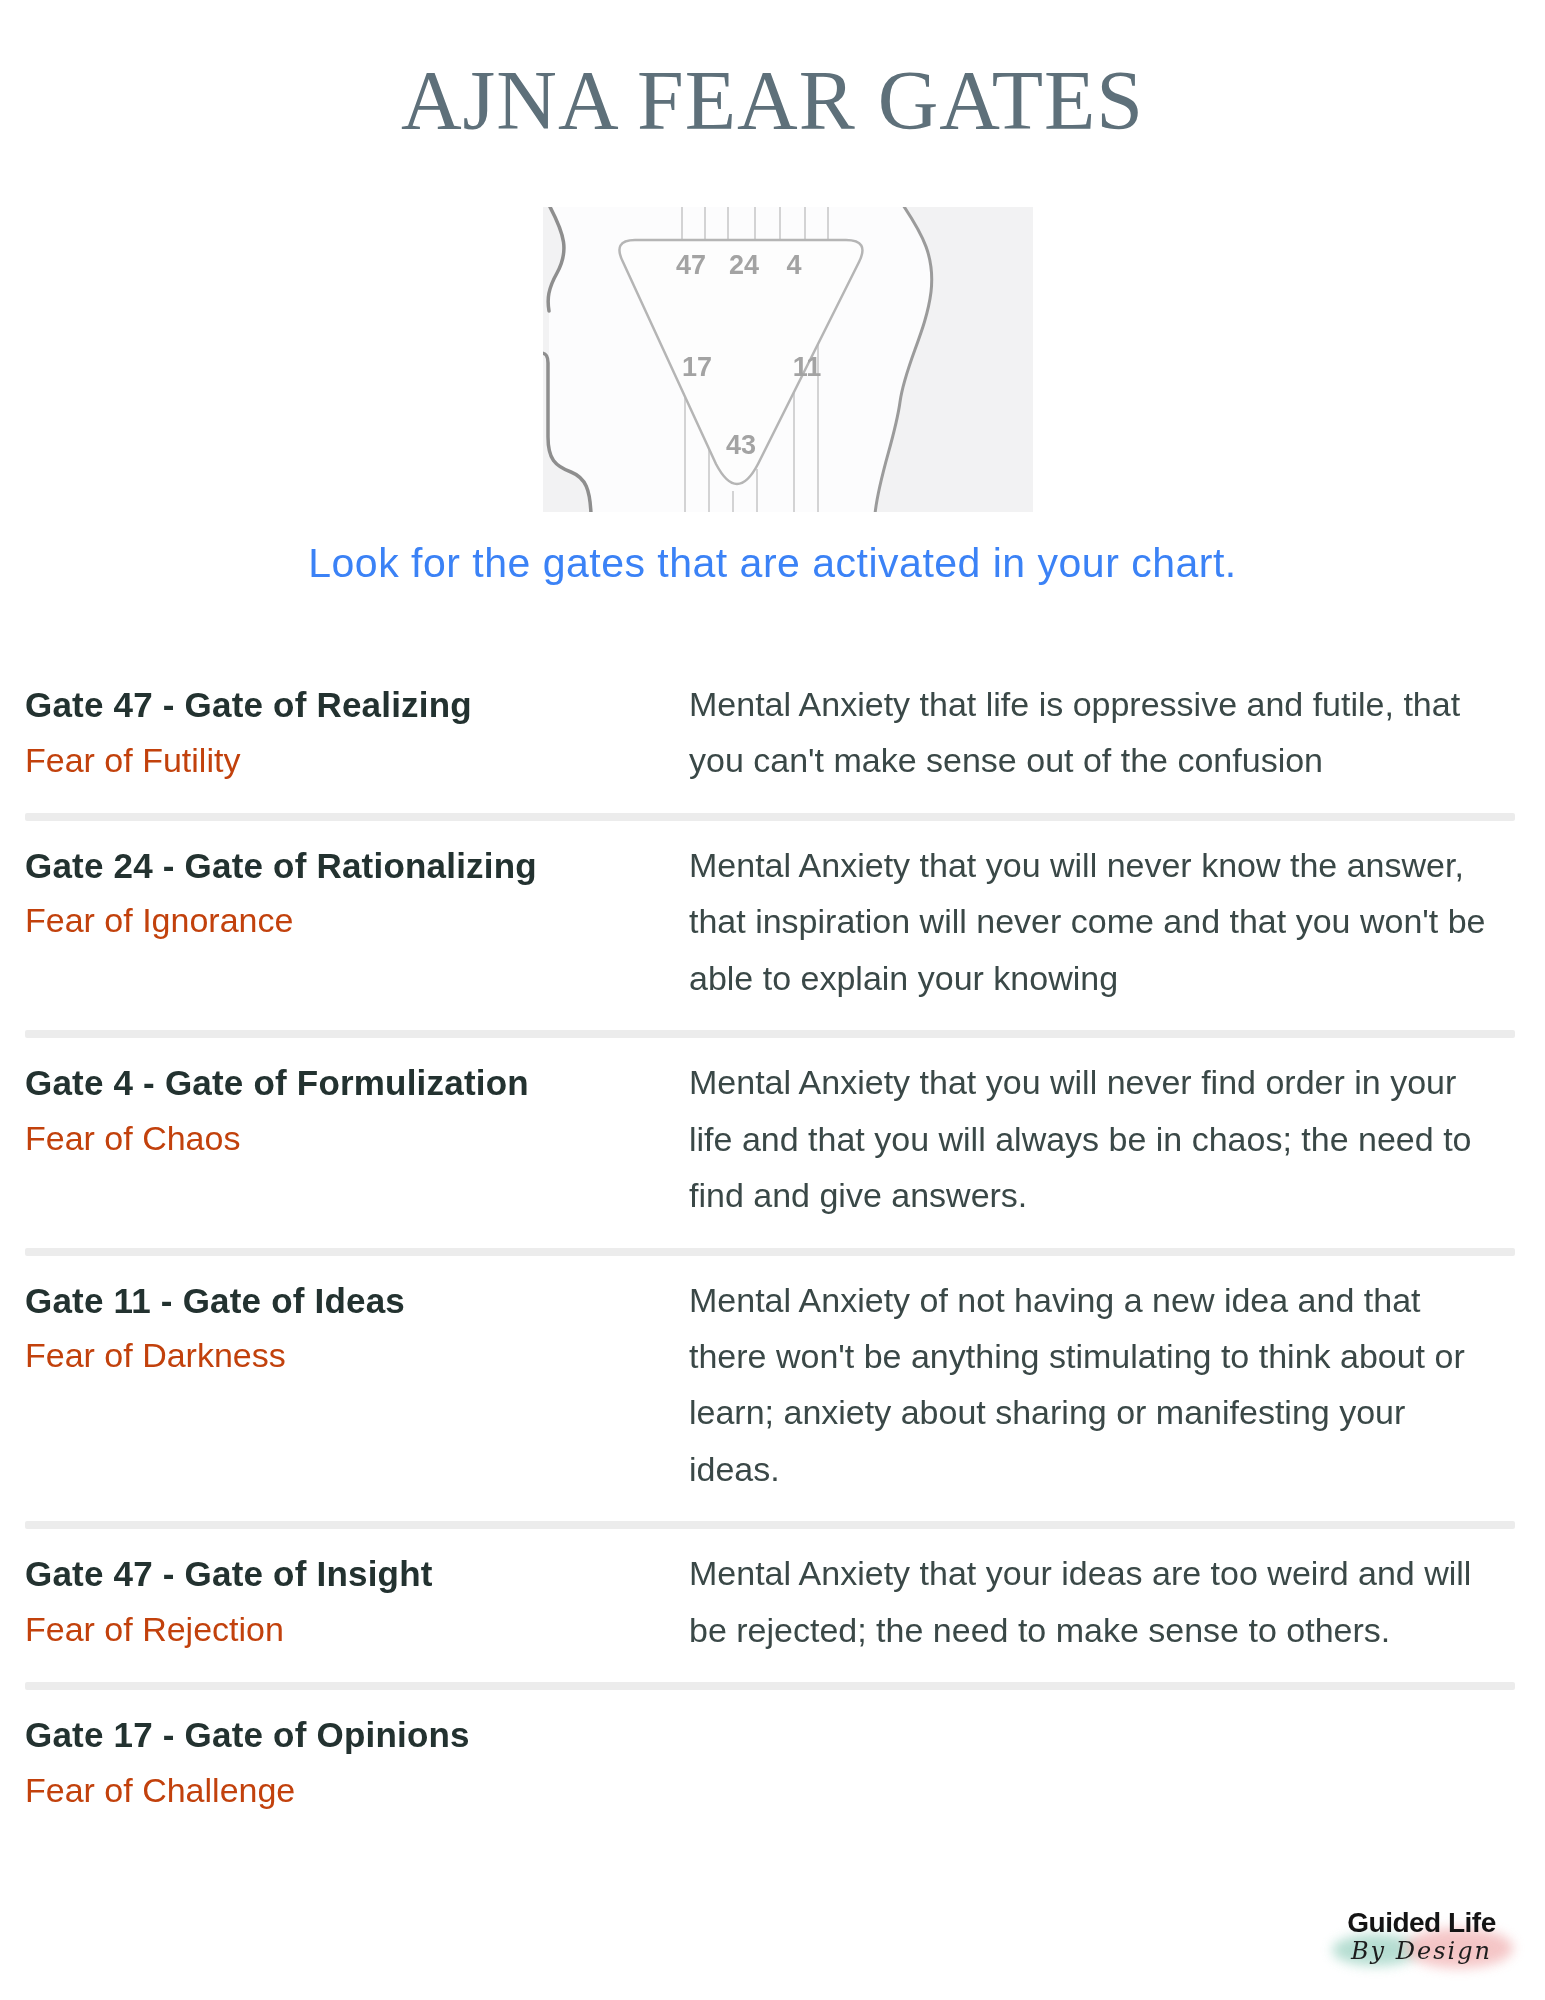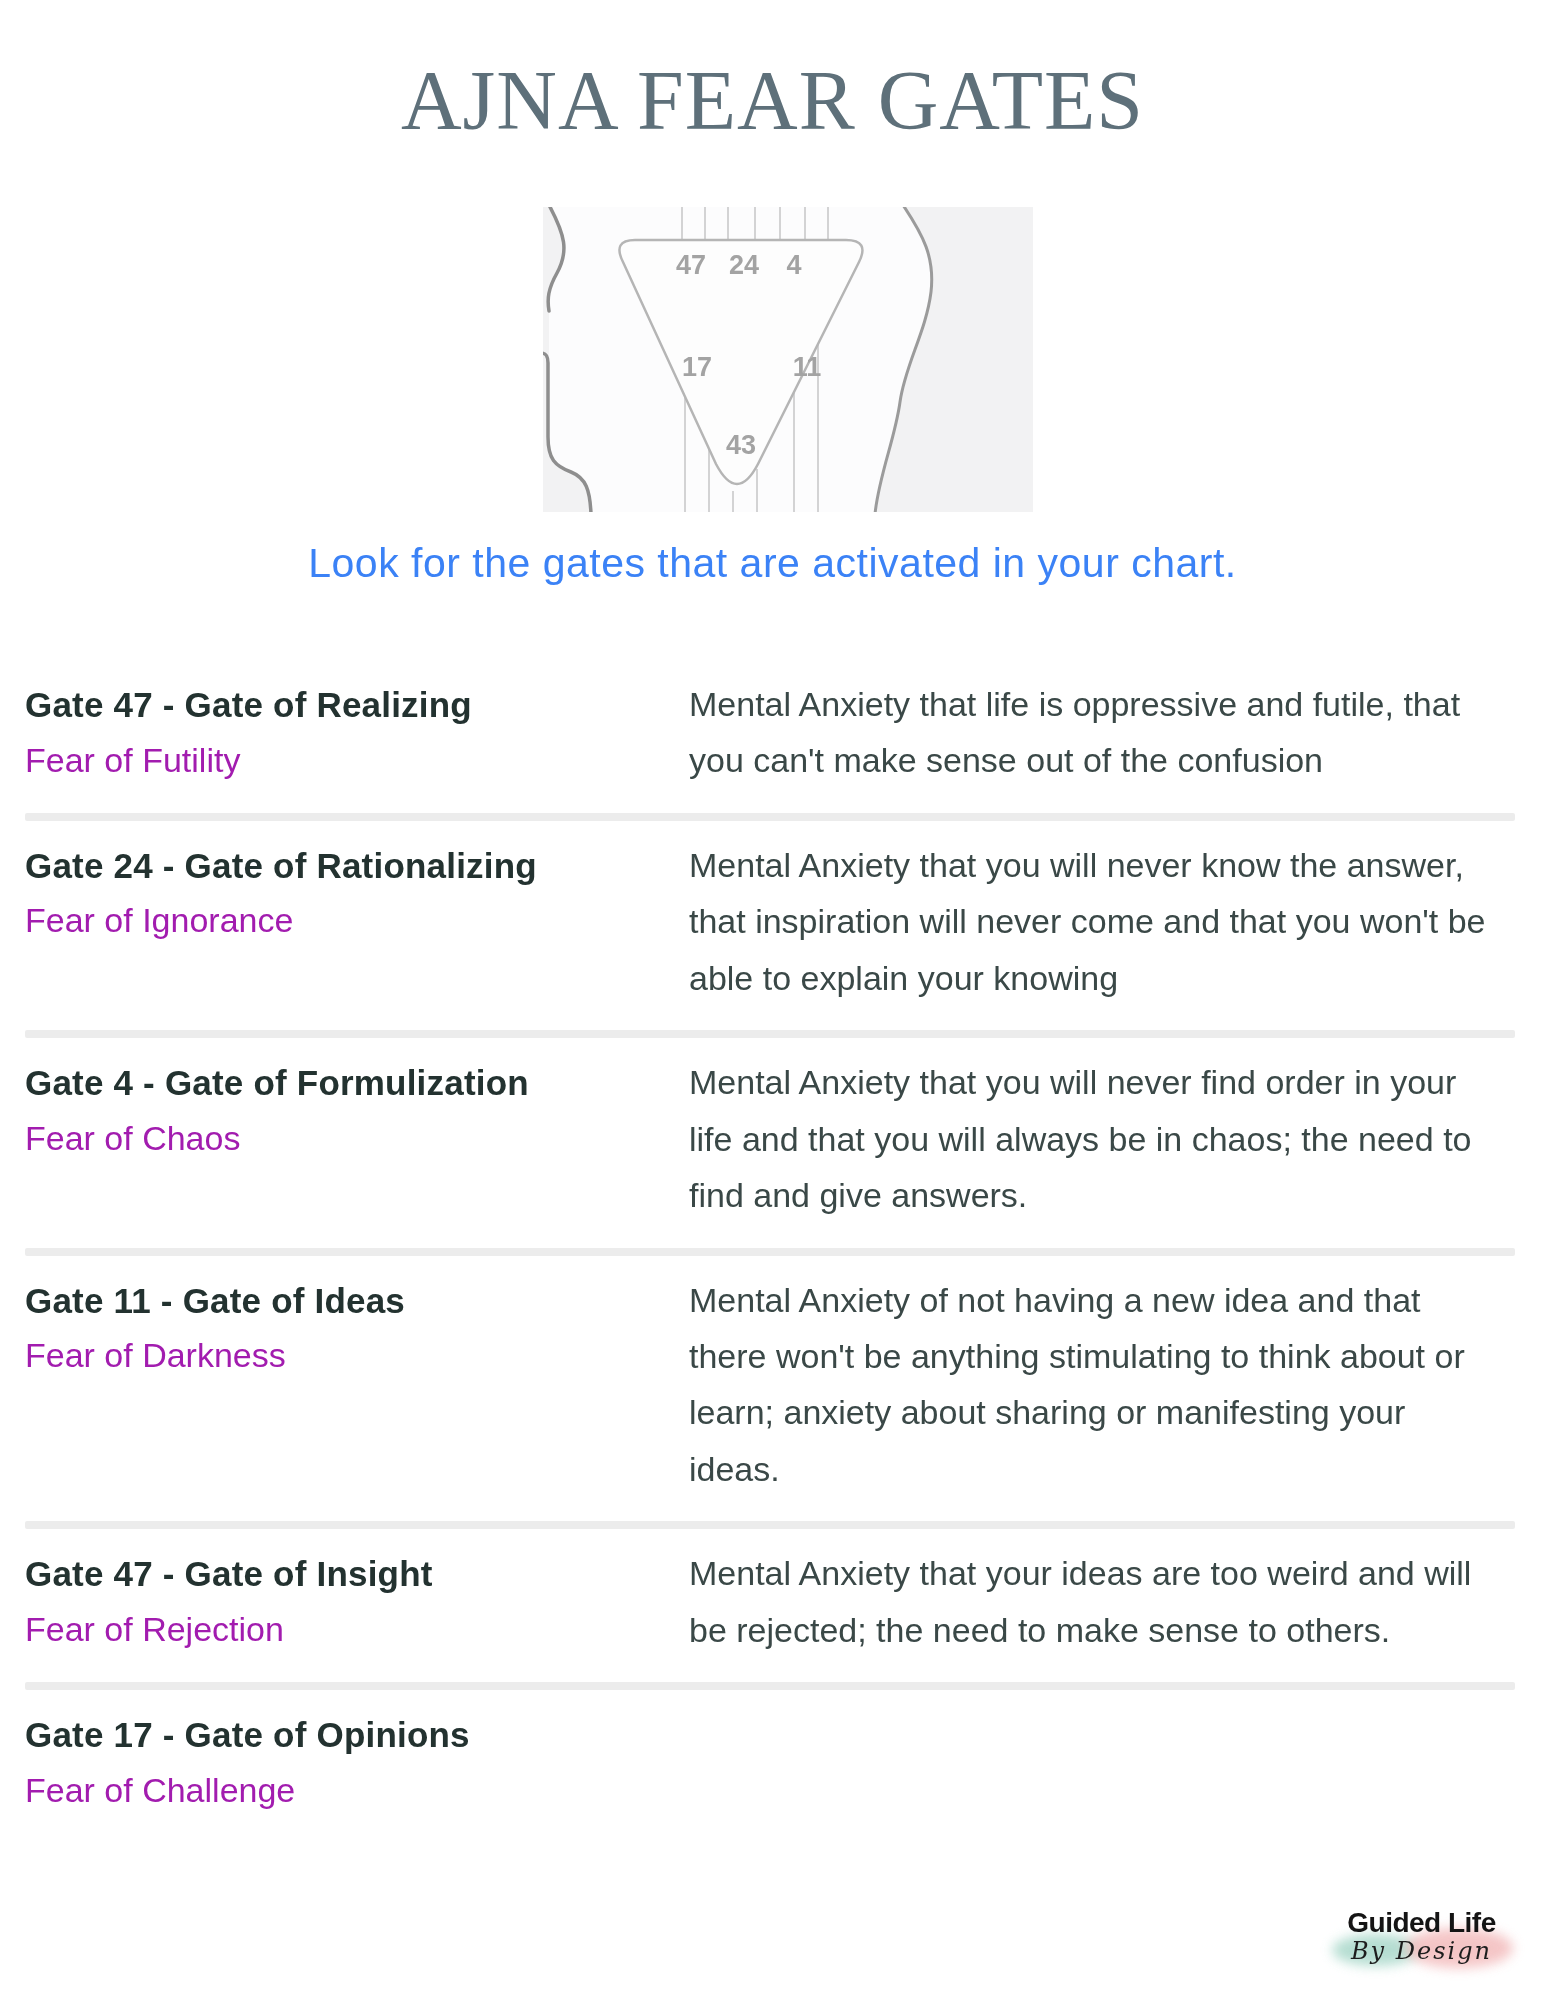--- a/index.html
+++ b/index.html
@@ -46,21 +46,21 @@
   .gate-title{
     font-size:35px;
     font-weight:700;
     color:#233230;
     letter-spacing:0.2px;
     line-height:1.3;
   }
   .gate-fear{
     font-size:34px;
     font-weight:400;
-    color:#a21caf;
+    color:#c2410c;
     margin-top:10px;
     line-height:1.3;
   }
   .gate-desc{
     flex:1 1 auto;
     max-width:815px;
     font-size:34px;
     font-weight:400;
     color:#3a4847;
     line-height:1.66;

